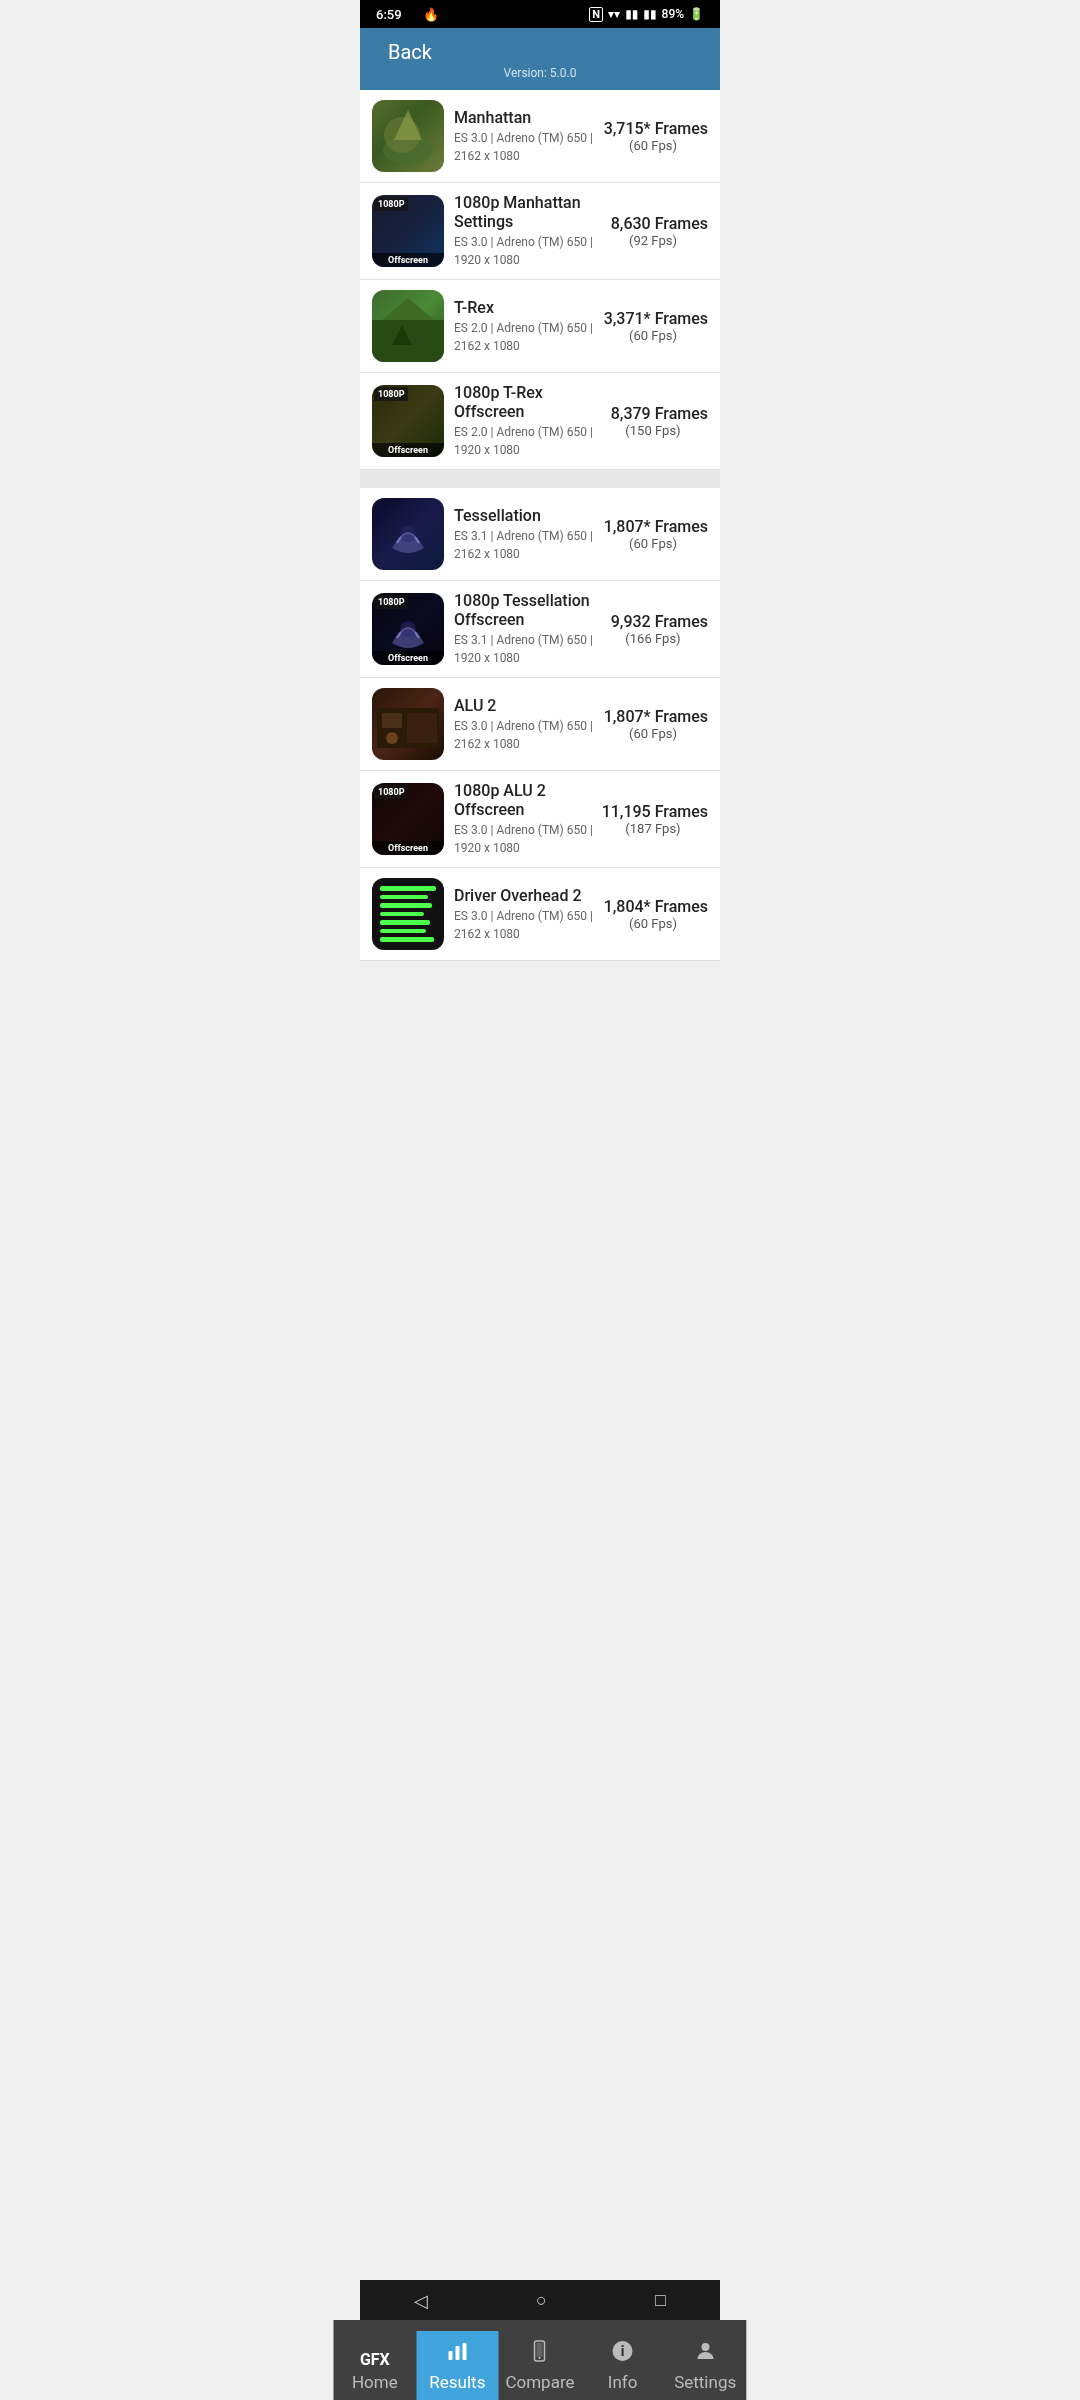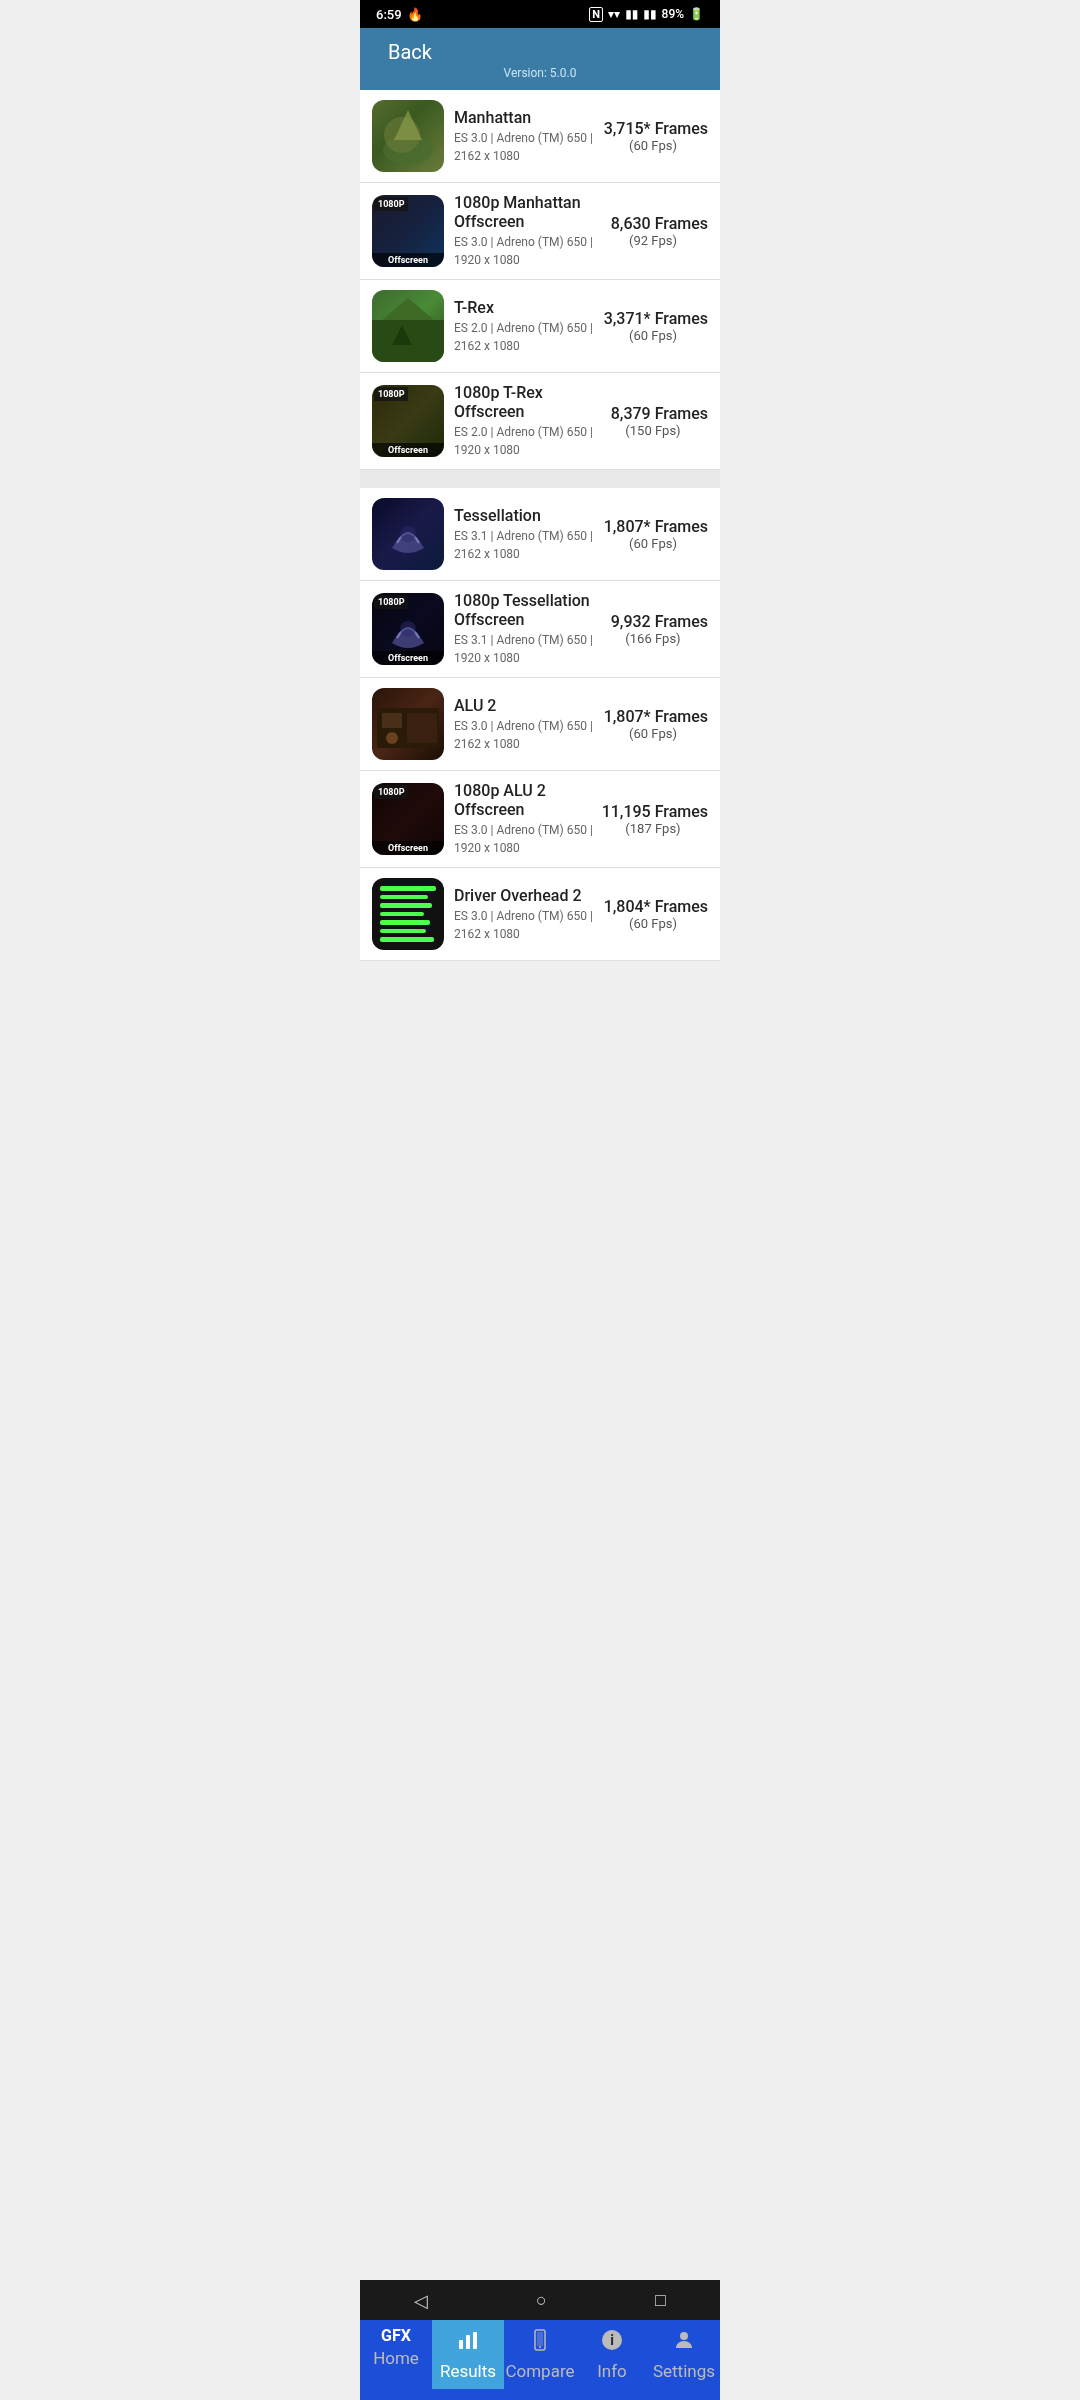--- a/index.html
+++ b/index.html
@@ -19,21 +19,21 @@
       background: #000;
       color: #fff;
       height: 28px;
       display: flex;
       align-items: center;
       justify-content: space-between;
       padding: 0 16px;
       font-size: 13px;
       font-weight: 500;
     }
-    .status-left { display: flex; align-items: center; gap: 6px; }
+    .status-left { display: flex; align-items: center; gap: 22px; }
     .status-right { display: flex; align-items: center; gap: 5px; font-size: 12px; }
 
     
     .top-header {
       background: #3a7ca5;
       padding: 12px 28px 10px;
       display: flex;
       flex-direction: column;
     }
     .back-btn {
@@ -108,29 +108,29 @@
     }
 
     
     .gray-gap {
       background: #e8e8e8;
       height: 18px;
     }
 
     
     .bottom-nav {
-      background: #1d4ed8;
-      display: flex;
-      align-items: flex-start;
+      background: #404040;
+      display: flex;
+      align-items: flex-end;
       height: 80px;
       position: fixed;
       bottom: 0;
       left: 50%;
       transform: translateX(-50%);
-      width: 360px;
+      width: 413px;
     }
     .nav-item {
       flex: 1;
       display: flex;
       flex-direction: column;
       align-items: center;
       justify-content: center;
       cursor: pointer;
       gap: 4px;
       padding: 8px 0;
@@ -246,21 +246,21 @@
   </div>
       <div class="test-row">
     <div class="test-thumb">
       <div style="width:72px;height:72px;position:relative;border-radius:2px;overflow:hidden;background: linear-gradient(135deg, #1a1a2e 0%, #16213e 50%, #0f3460 100%);">
 
     <div style="position:absolute;top:2px;left:2px;background:rgba(20,20,20,0.8);color:#fff;font-size:9px;font-weight:bold;padding:2px 4px;">1080P</div>
               <div style="position:absolute;bottom:0;left:0;right:0;background:rgba(0,0,0,0.65);color:#fff;font-size:9px;font-weight:bold;text-align:center;padding:2px 0;">Offscreen</div>
   </div>
     </div>
     <div class="test-info">
-      <div class="test-name">1080p Manhattan Offscreen</div>
+      <div class="test-name">1080p Manhattan Settings</div>
       <div class="test-sub">ES 3.0 | Adreno (TM) 650 |<br>1920 x 1080</div>
     </div>
     <div class="test-score">
       <div class="score-frames">8,630 Frames</div>
       <div class="score-fps">(92 Fps)</div>
     </div>
   </div>
       <div class="test-row">
     <div class="test-thumb">
       <div style="width:72px;height:72px;position:relative;border-radius:2px;overflow:hidden;background: linear-gradient(135deg, #3d6b30 0%, #4a8a35 50%, #2a4a20 100%);">

